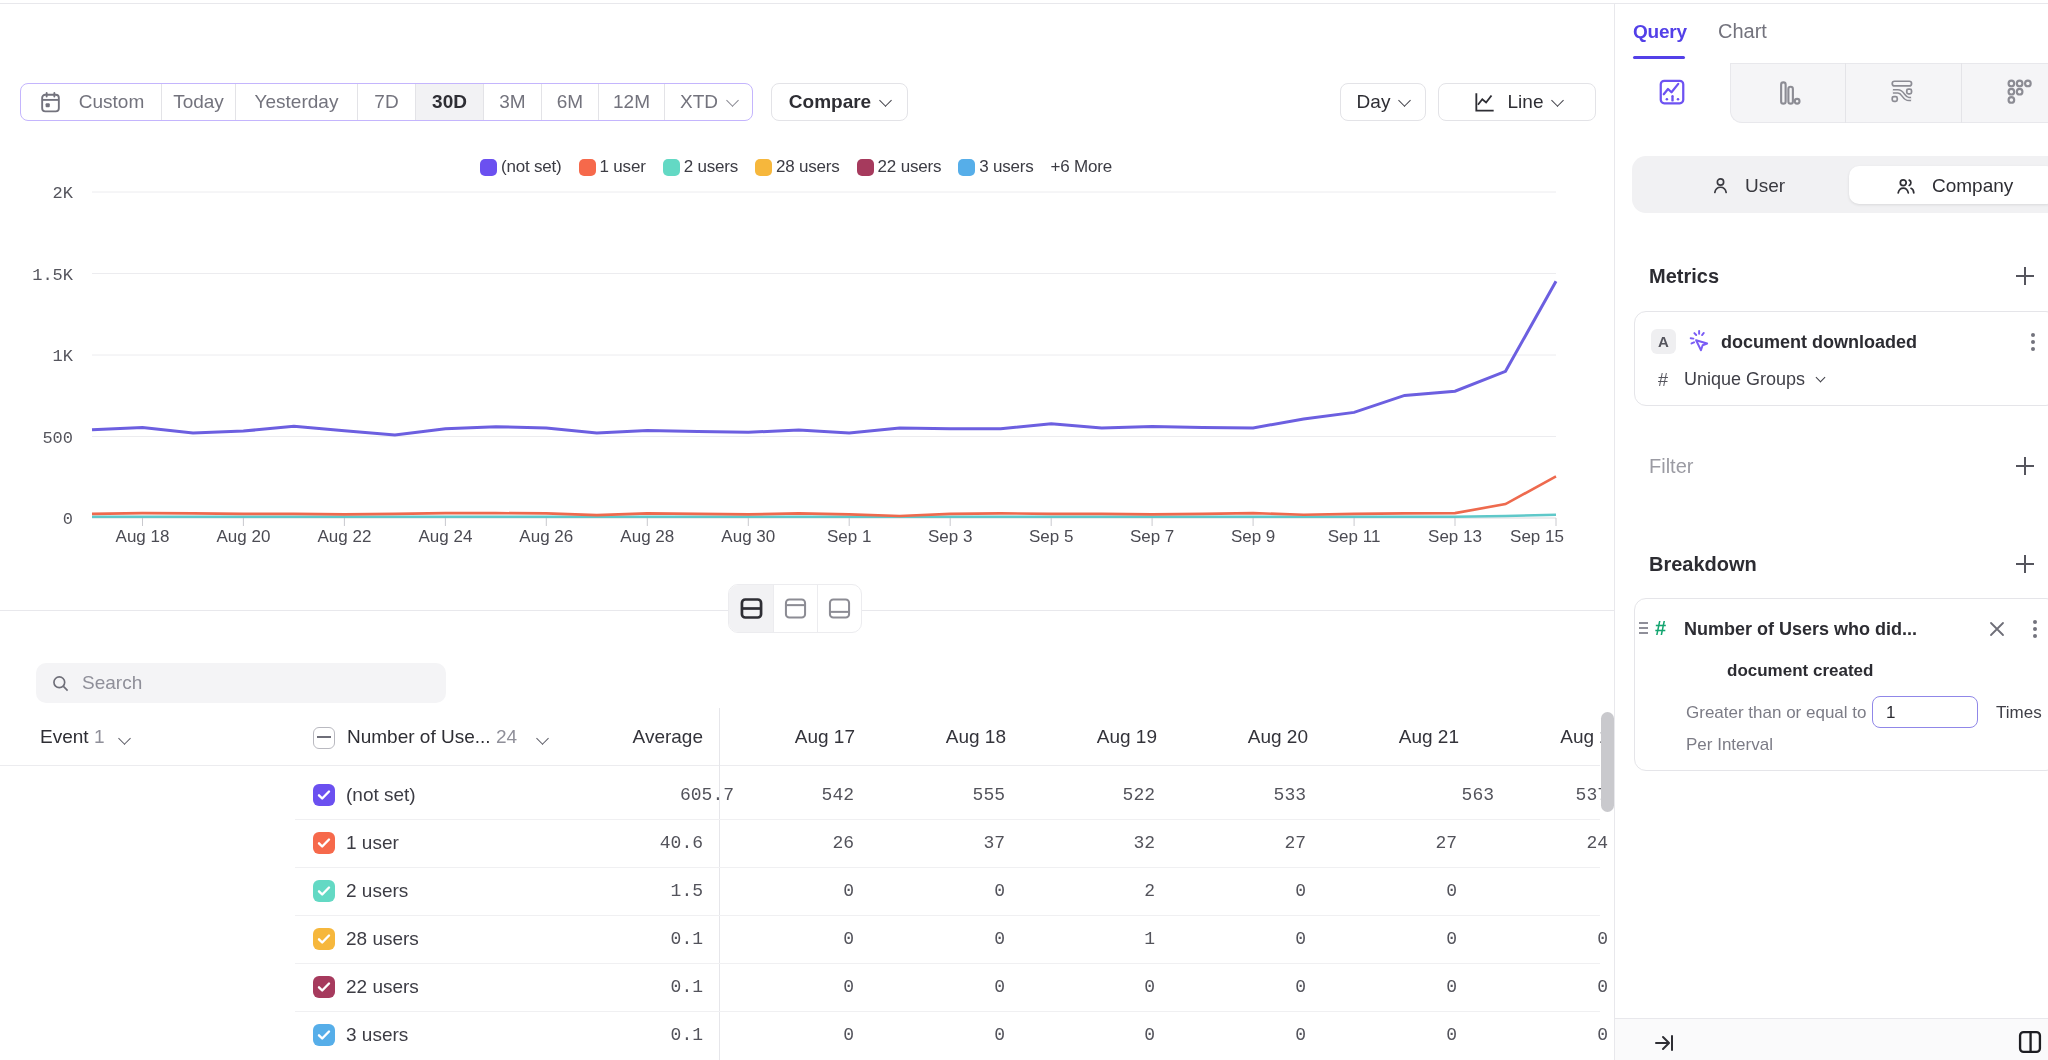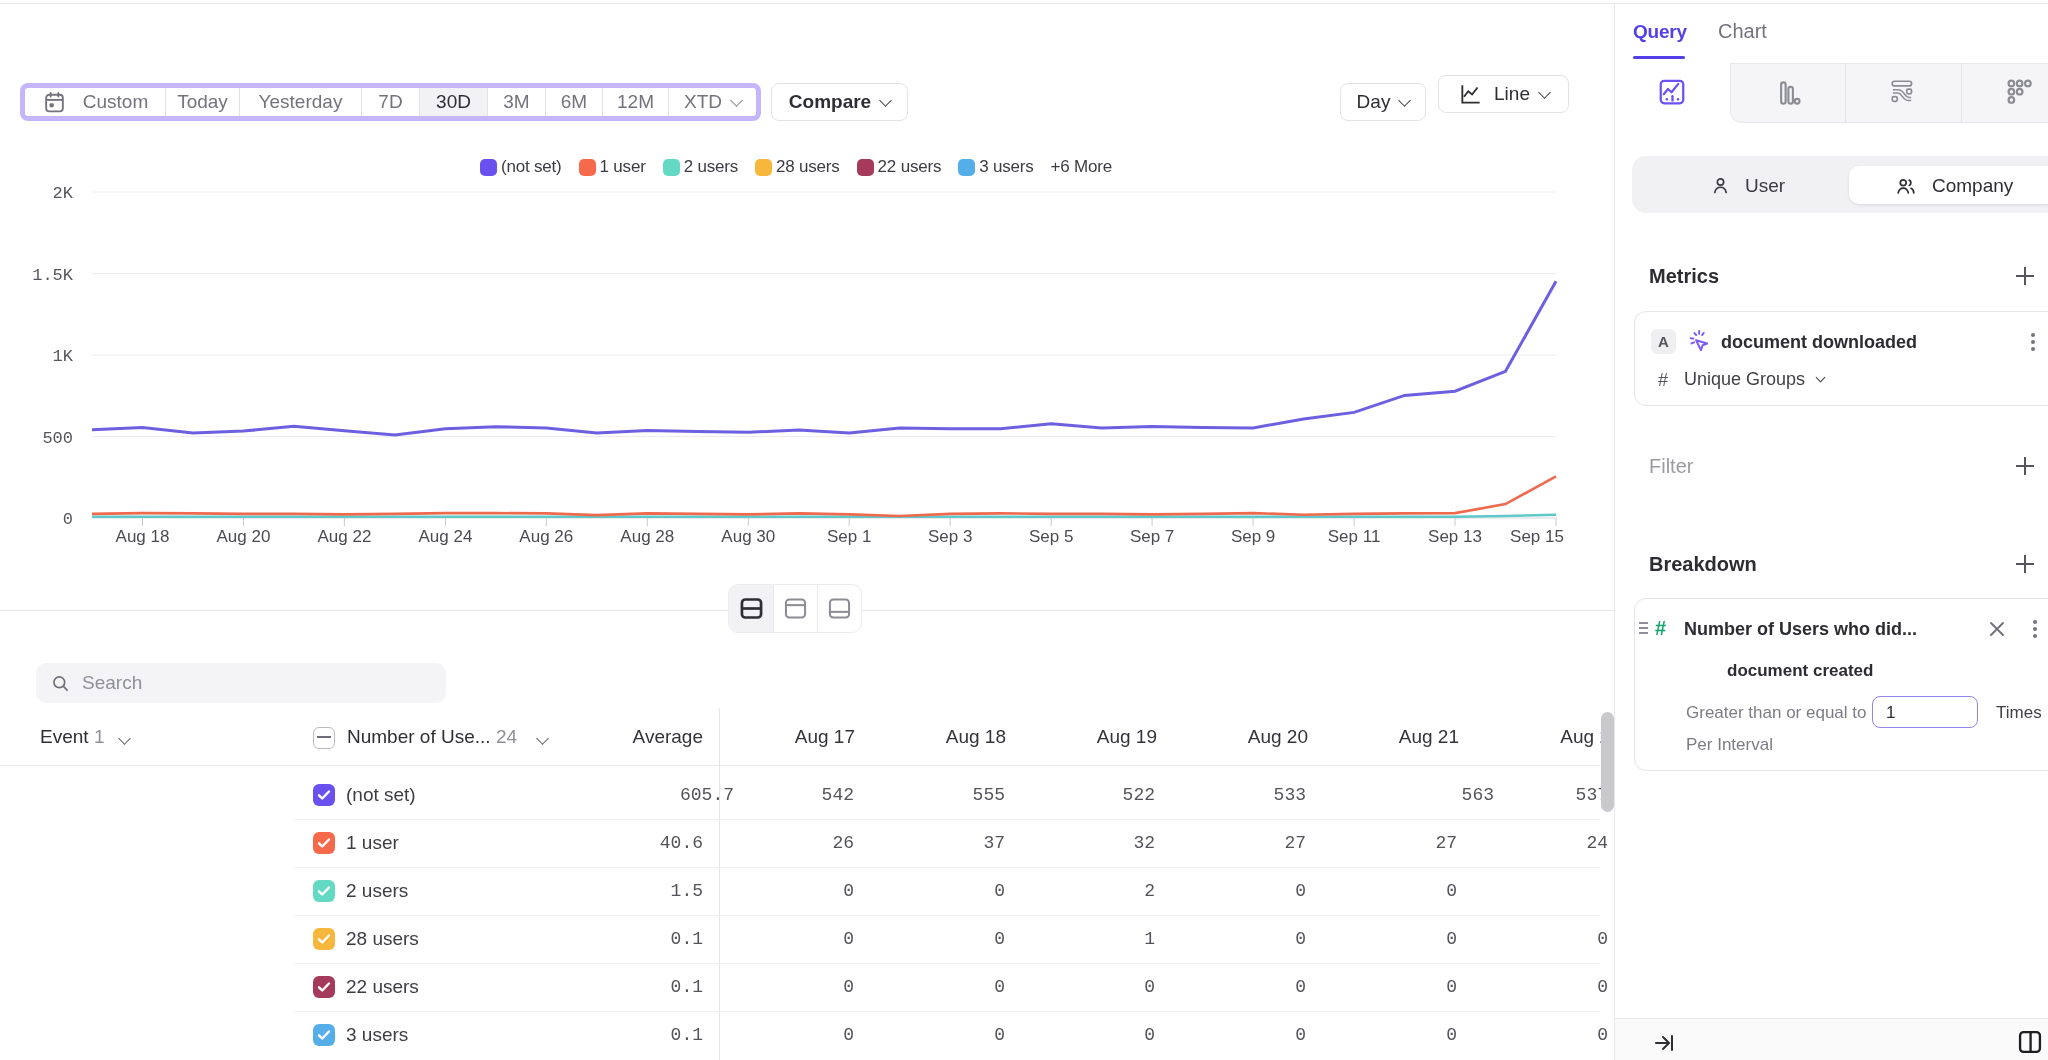--- a/index.html
+++ b/index.html
@@ -1,24 +1,24 @@
 <!DOCTYPE html>
 <html><head>
 <meta charset="utf-8">
 <style>
 * { margin:0; padding:0; box-sizing:border-box; }
 html,body { width:2048px; height:1060px; background:#fff; font-family:"Liberation Sans", sans-serif; overflow:hidden; }
 .abs { position:absolute; }
 #page { position:relative; width:2048px; height:1060px; overflow:hidden; }
 .hairline { background:#e8e8ec; }
 
-#rangebar { left:20px; top:83px; height:38px; border:5px solid #c4b5fd; border-radius:8px; display:flex; align-items:stretch; background:#fff; }
+#rangebar { left:20px; top:83px; height:38px; border:1px solid #c4b5fd; border-radius:8px; display:flex; align-items:stretch; background:#fff; }
 #rangebar .seg { display:flex; align-items:center; justify-content:center; font-size:19px; color:#73737d; border-right:1px solid #e3e3e7; }
 #rangebar .seg:last-child { border-right:none; }
-#rangebar .sel { background:#f2f2f4; color:#2e2e34; font-weight:400; }
+#rangebar .sel { background:#f2f2f4; color:#2e2e34; font-weight:700; }
 .btn { border:1px solid #e3e3e7; border-radius:8px; background:#fff; display:flex; align-items:center; justify-content:center; font-size:19px; color:#2e2e34; }
 .chev { display:inline-block; width:9px; height:9px; border-right:1.8px solid #3f3f47; border-bottom:1.8px solid #3f3f47; transform:rotate(45deg); margin-left:10px; margin-bottom:4px;}
 .chevg { border-color:#86868f; }
 
 #legend { left:480px; top:157px; height:20px; display:flex; align-items:center; }
 #legend .sw { width:17px; height:17px; border-radius:5px; margin-right:4px; }
 #legend .lt { font-size:17px; color:#3c3c44; margin-right:17px; letter-spacing:-0.2px;}
 
 .rowlbl { font-size:19px; color:#3c3c44; }
 .cb { width:22px; height:22px; border-radius:6px; position:absolute; left:313px; }
@@ -53,21 +53,21 @@
     <div class="seg" style="width:122px;">Yesterday</div>
     <div class="seg" style="width:58px;">7D</div>
     <div class="seg sel" style="width:68px;">30D</div>
     <div class="seg" style="width:58px;">3M</div>
     <div class="seg" style="width:57px;">6M</div>
     <div class="seg" style="width:66px;">12M</div>
     <div class="seg" style="width:87px;">XTD<span class="chev chevg"></span></div>
   </div>
   <div class="abs btn" style="left:771px;top:83px;width:137px;height:38px;font-weight:700;">Compare<span class="chev"></span></div>
   <div class="abs btn" style="left:1340px;top:83px;width:86px;height:38px;">Day<span class="chev"></span></div>
-  <div class="abs btn" style="left:1438px;top:75px;width:131px;height:38px;">
+  <div class="abs btn" style="left:1438px;top:83px;width:158px;height:38px;">
     <svg width="26" height="26" viewBox="0 0 24 24" fill="none" stroke="#2e2e34" stroke-width="1.7" style="margin-right:10px;">
       <path d="M4 4v16h16"></path>
       <path d="M5.5 14.5l4-5 3.5 3 5-6.5"></path>
     </svg>
     Line<span class="chev"></span></div>
 
   <div class="abs" id="legend">
     <div class="sw" style="background:#6b50f0;"></div>
       <div class="lt">(not set)</div>
     <div class="sw" style="background:#f6694b;"></div>

